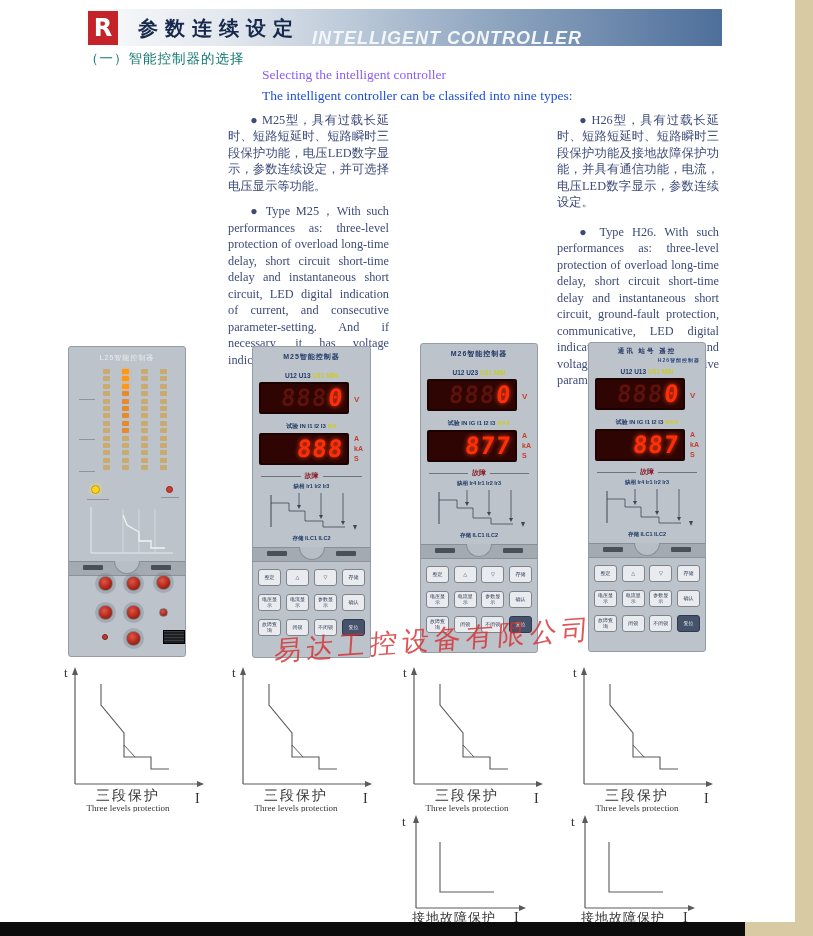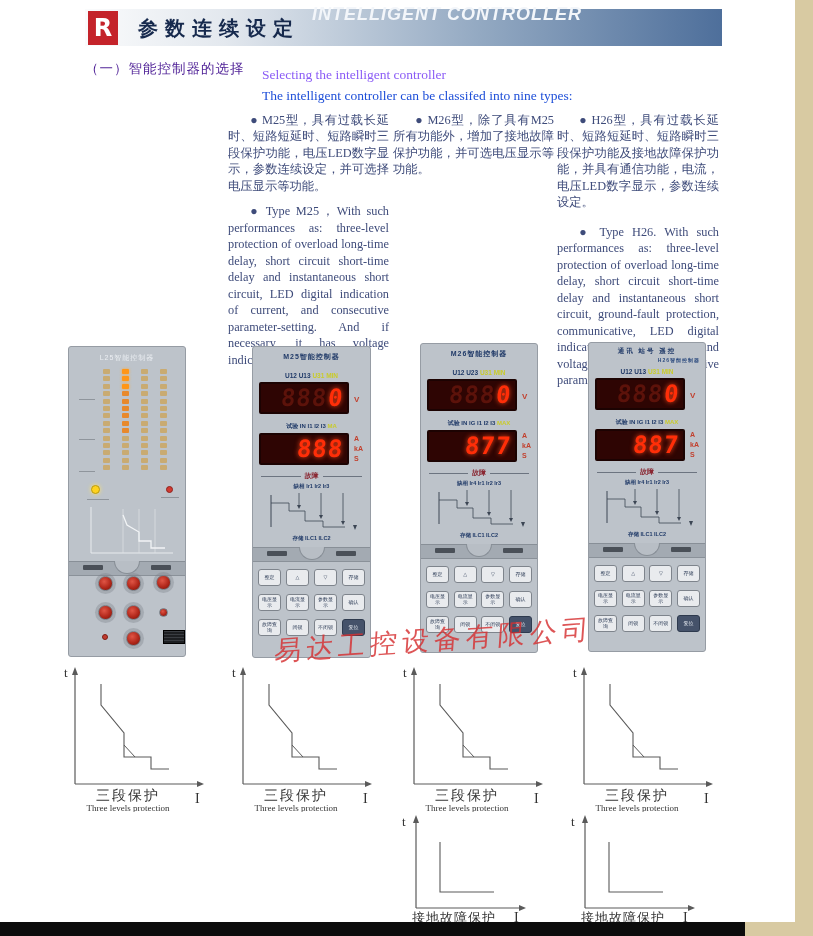--- a/index.html
+++ b/index.html
@@ -9,25 +9,25 @@
   .blackbar { position:absolute; left:0; top:922px; width:745px; height:14px; background:#0c0c0c; }
 
   
   .hdr { position:absolute; left:85px; top:9px; width:637px; height:37px;
          background:linear-gradient(90deg,#fafbfc 0%,#e3e8ee 22%,#93a9c2 62%,#4e6f9b 100%); }
   .logo { position:absolute; left:88px; top:11px; width:30px; height:34px; background:#c4232a;
           color:#ffffff; font-family:"DejaVu Sans", sans-serif; font-weight:bold; font-size:24px;
           text-align:center; line-height:34px; }
   .hdr-zh { position:absolute; left:138px; top:15px; font-family:"Liberation Sans", sans-serif;
             font-size:20px; font-weight:bold; letter-spacing:7px; color:#16294d; }
-  .hdr-en { position:absolute; left:312px; top:4px; font-family:"Liberation Sans", sans-serif;
+  .hdr-en { position:absolute; left:312px; top:28px; font-family:"Liberation Sans", sans-serif;
             font-style:italic; font-size:18px; font-weight:bold; color:#f3f6fa; letter-spacing:1px; }
 
   
-  .intro-zh1 { position:absolute; left:85px; top:60px; font-size:13.5px; color:#4c1d95; letter-spacing:1px;}
+  .intro-zh1 { position:absolute; left:85px; top:50px; font-size:13.5px; color:#0f766e; letter-spacing:1px;}
   .intro-en1 { position:absolute; left:262px; top:67px; font-size:13.5px; color:#8b5cf6; }
   .intro-zh2 { position:absolute; left:63px; top:87px; font-size:13.5px; color:#43434c; letter-spacing:1px;}
   .intro-en2 { position:absolute; left:262px; top:88px; font-size:13.5px; color:#1d4ed8; }
 
   
   .col { position:absolute; top:112px; height:234px; font-size:12.3px; line-height:1.34;
          color:#3e4b7a; text-align:justify; }
   .col p { text-indent:1.8em; margin-bottom:9px; }
   .col .en { color:#3e4b7a; }
   .c1 { left:62px;  width:162px; }
@@ -124,21 +124,20 @@
   <div class="intro-en1">Selecting the intelligent controller</div>
   <div class="intro-en2">The intelligent controller can be classifed into nine types:</div>
 
   <div class="col c1">
   </div>
   <div class="col c2">
     <p class="zh">●  M25型，具有过载长延时、短路短延时、短路瞬时三段保护功能，电压LED数字显示，参数连续设定，并可选择电压显示等功能。</p>
     <p class="en">●  Type M25，With such performances as: three-level protection of overload long-time delay, short circuit short-time delay and instantaneous short circuit, LED digital indication of current, and consecutive parameter-setting. And if necessary, it has voltage indication function.</p>
   </div>
   <div class="col c3">
-    <p class="zh">●  M26型，除了具有M25所有功能外，增加了接地故障保护功能，并可选电压显示等功能。</p>
   </div>
   <div class="col c4">
     <p class="zh">●  H26型，具有过载长延时、短路短延时、短路瞬时三段保护功能及接地故障保护功能，并具有通信功能，电流，电压LED数字显示，参数连续设定。</p>
     <p class="en">●  Type H26. With such performances as: three-level protection of overload long-time delay, short circuit short-time delay and instantaneous short circuit, ground-fault protection, communicative, LED digital indication of current and voltage, and consecutive parameter-setting.</p>
   </div>
 
   <div class="dev" style="left:68px; top:346px; width:118px; height:311px;">
     <div class="l25-title">L25智能控制器</div>
     <div class="bars">
         <div class="bar-col">

